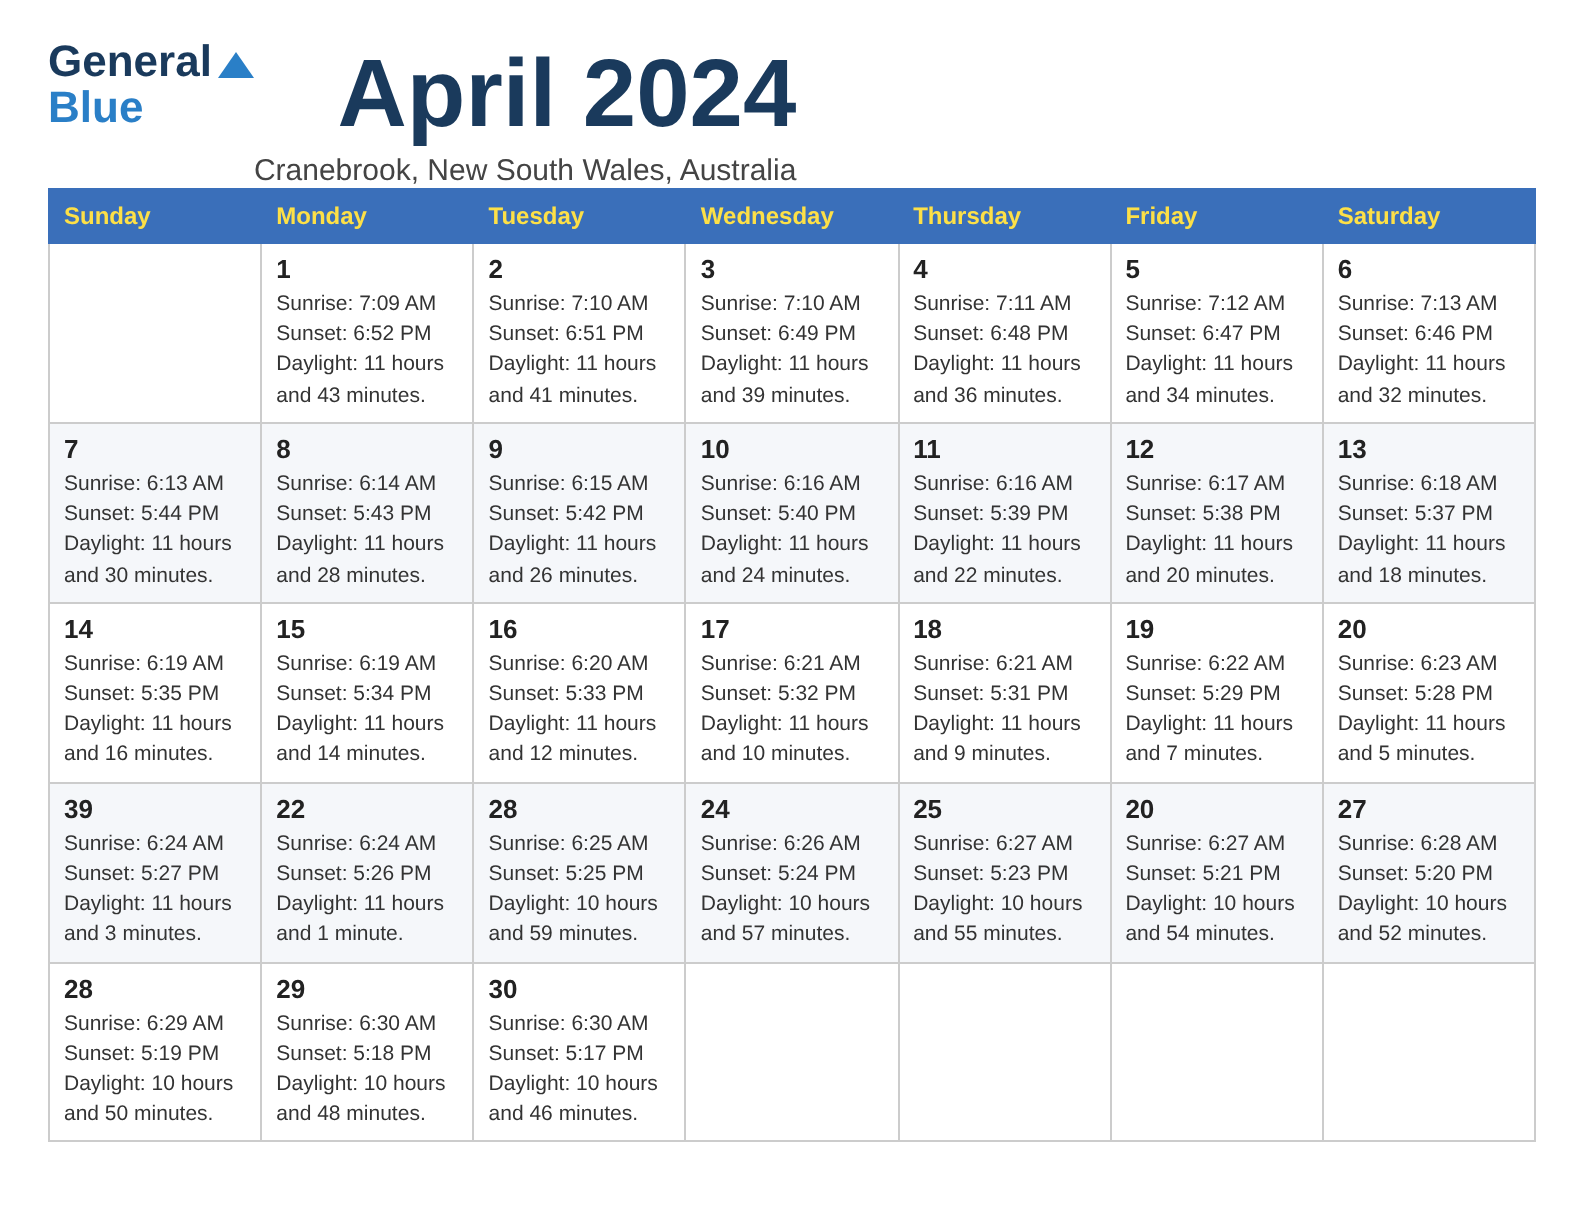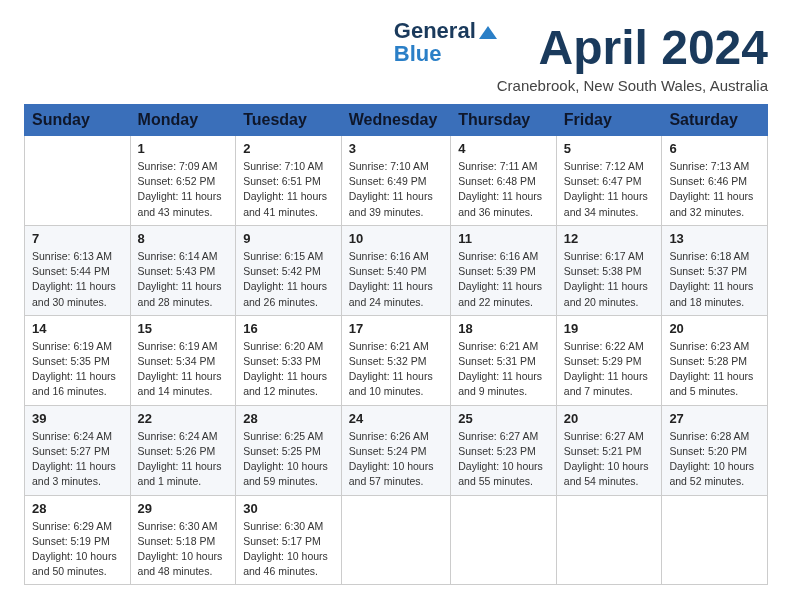--- a/index.html
+++ b/index.html
@@ -5,23 +5,22 @@
     * { box-sizing: border-box; margin: 0; padding: 0; }
     body {
       font-family: Arial, sans-serif;
       background: #fff;
       width: 792px;
       min-height: 612px;
       padding: 20px 24px 20px 24px;
     }
     .header-area {
       display: flex;
-      justify-content: flex-end;
+      justify-content: flex-start;
       align-items: flex-start;
-      margin-bottom: 10px;
     }
     .logo {
       display: flex;
       flex-direction: column;
       align-items: flex-start;
     }
     .logo-text {
       font-size: 22px;
       font-weight: bold;
       color: #1a3a5c;
@@ -44,24 +43,24 @@
       color: #444;
       margin-top: 2px;
     }
     table {
       width: 100%;
       border-collapse: collapse;
       font-size: 11px;
     }
     thead tr th {
       background: #3a6fba;
-      color: #0f172a;
+      color: #fde047;
       text-align: left;
       padding: 6px 7px;
-      font-size: 16px;
+      font-size: 12px;
       font-weight: bold;
       border: 1px solid #3a6fba;
     }
     tbody tr td {
       border: 1px solid #ccc;
       padding: 5px 7px;
       vertical-align: top;
       min-width: 100px;
       min-height: 70px;
       background: #fff;

